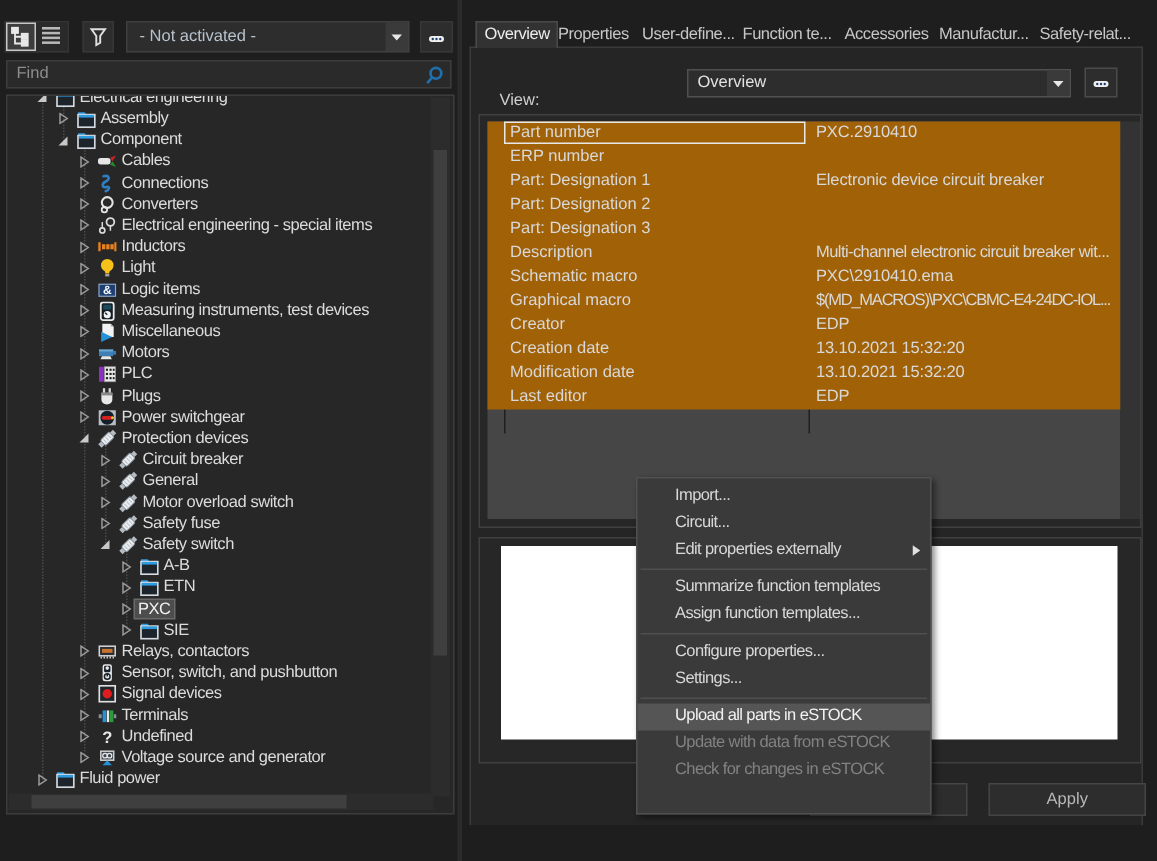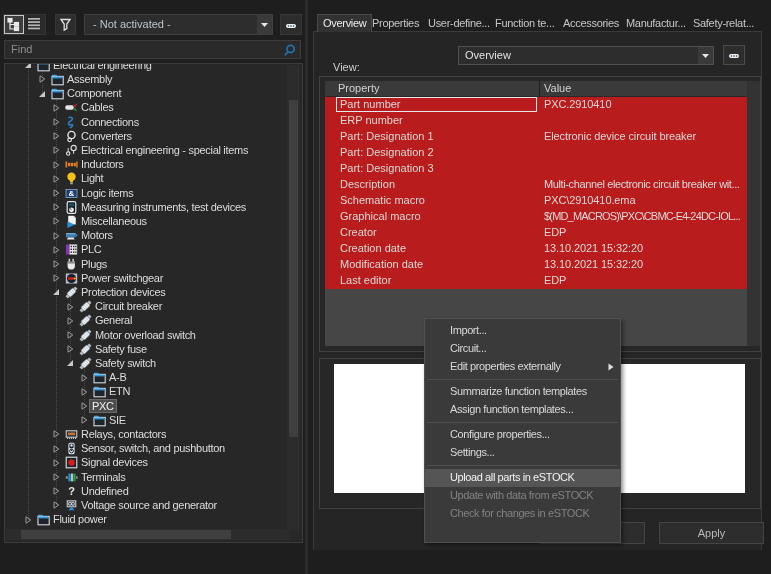--- a/index.html
+++ b/index.html
@@ -42,21 +42,21 @@
 #viewdd { left:458px; top:46px; width:256px; height:19px; background:#2d2d2d; border:1px solid #505050; }
 #viewdd .txt { position:absolute; left:6px; top:2px; color:#e2e2e2; }
 #viewdd .arr { position:absolute; right:0; top:0; width:15px; height:17px; background:#3a3a3a; }
 #viewdots { left:723px; top:45px; width:22px; height:20px; background:#2d2d2d; border:1px solid #4a4a4a; }
 
 #grp1 { left:319px; top:76px; width:442px; height:276px; background:#272727; border:1px solid #404040; }
 #tbl { left:325px; top:81px; width:422px; height:265px; background:#464646; }
 #tblhead { position:absolute; left:0; top:0; width:422px; height:16px; background:#3a3a3a; border-bottom:1px solid #2a2a2a; }
 #tblhead .h1 { position:absolute; left:13px; top:1px; color:#d2d2d2; }
 #tblhead .h2 { position:absolute; left:219px; top:1px; color:#d2d2d2; }
-#tblbody { position:absolute; left:0; top:16px; width:422px; height:192px; background:#b91c1c; }
+#tblbody { position:absolute; left:0; top:0; width:422px; height:192px; background:#a16207; }
 .prow { position:absolute; left:0; width:422px; height:16px; }
 .pname { position:absolute; left:15px; top:1px; color:#d8d8d8; white-space:nowrap; }
 .pval { position:absolute; left:219px; top:1px; color:#d8d8d8; white-space:nowrap; letter-spacing:-0.1px; }
 .pselbox { position:absolute; left:11px; top:0px; width:201px; height:15px; border:1px solid #e8e8e8; }
 .cdiv { position:absolute; left:214px; top:0; width:1px; height:208px; background:#1f1f1f; }
 .gut { position:absolute; left:11px; top:16px; width:1px; height:192px; background:#1f1f1f; }
 #tscroll { position:absolute; left:747px; top:81px; width:13px; height:265px; background:#333333; }
 
 #grp2 { left:319px; top:358px; width:442px; height:151px; background:#272727; border:1px solid #404040; }
 #wimg { left:334px; top:364px; width:411px; height:129px; background:#ffffff; }

